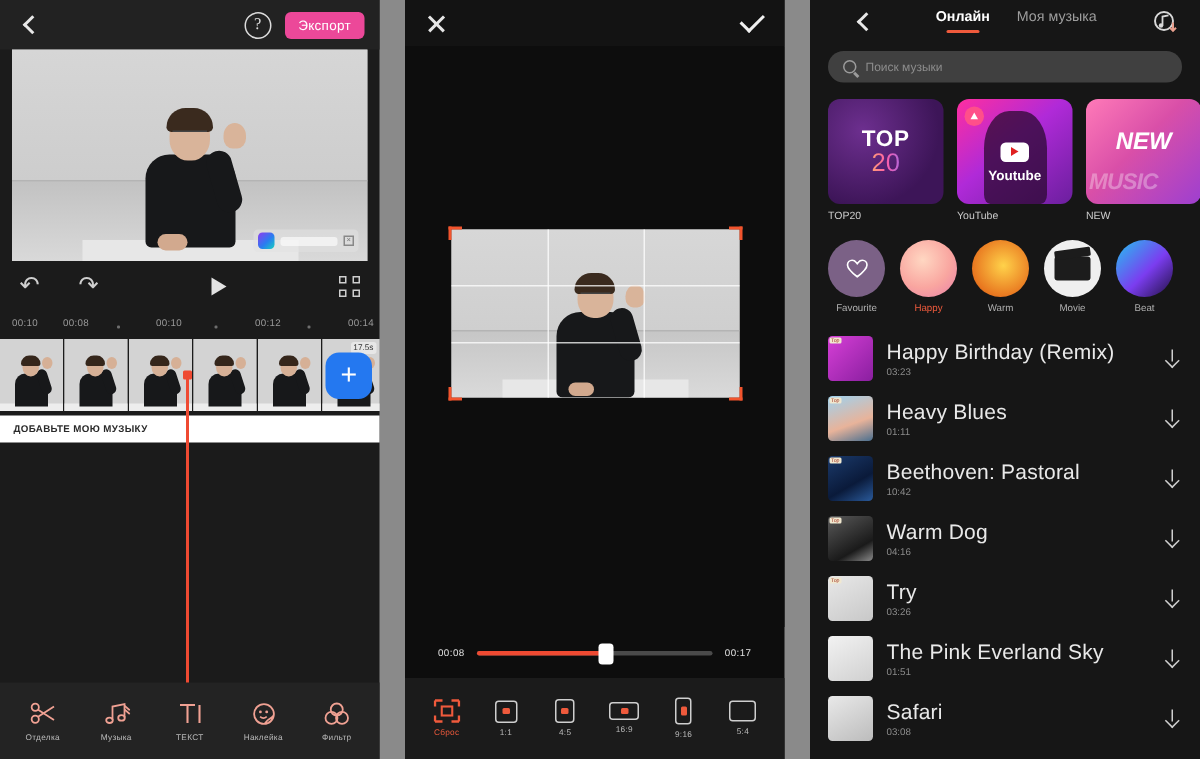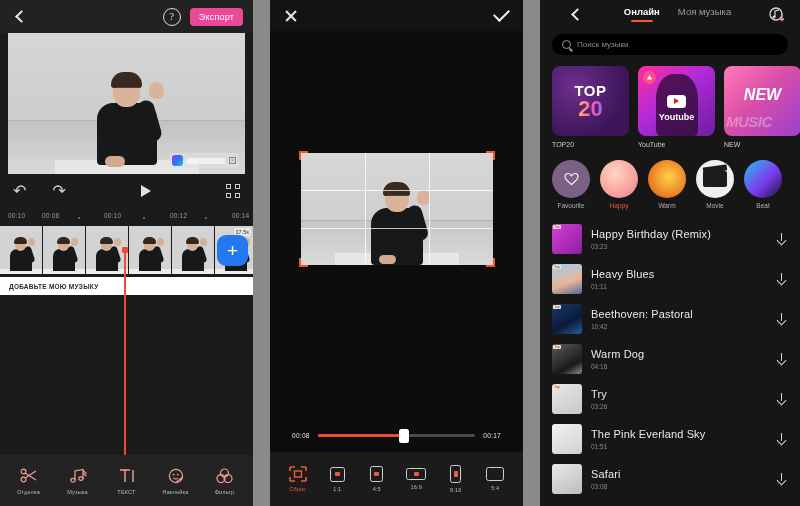--- a/index.html
+++ b/index.html
@@ -184,37 +184,37 @@
   .r-topbar { height: 28px; display:flex; align-items:center; padding: 0 14px; gap:10px;margin-left:12px;}
   .r-tabs { flex:1; display:flex; justify-content:center; gap:18px; align-items:center;}
   .r-tab { font-size: 9.5px; color:#9d9d9d; position:relative; padding-bottom:5px;}
   .r-tab.active { color:#ffffff; font-weight:bold; }
   .r-tab.active:after {
     content:""; position:absolute; left:50%; transform:translateX(-50%);
     bottom:0; width:22px; height:2.5px; background:#ef5a3c; border-radius:2px;
   }
   .dl-music-ico { width:17px; height:17px; position:relative; }
   .search-bar {
-    margin: 6px 12px 0; height: 21px; background:#000000;
+    margin: 6px 12px 0; height: 21px; background:#404040;
     border-radius:11px; display:flex; align-items:center; gap:6px; padding:0 10px;
   }
   .search-ico { width:9px; height:9px; border:1.5px solid #9b9b9b; border-radius:50%; position:relative; flex:0 0 auto;}
   .search-ico:after { content:""; position:absolute; right:-3px; bottom:-2px; width:4px; height:1.5px; background:#9b9b9b; transform:rotate(45deg);}
   .search-ph { font-size:8px; color:#8c8c8c;}
 
   .cards { display:flex; gap:9px; padding: 11px 12px 0; }
   .card { width: 77px; }
   .card-art {
     width:77px; height:70px; border-radius:8px; overflow:hidden;
     position:relative; display:flex; align-items:center; justify-content:center;
   }
   .card-lbl { font-size:7px; color:#cccccc; margin-top:5px; }
   .art-top20 { background: radial-gradient(circle at 30% 30%, #6d2f8f, #3d1558 70%); }
   .t20-a { font-size:15px; font-weight:bold; color:#fff; letter-spacing:.5px; line-height:1; }
-  .t20-b { font-size:22px; font-weight:bold; line-height:1;
+  .t20-b { font-size:17px; font-weight:normal; line-height:1;
     background: linear-gradient(90deg,#ffd24a,#ff5ea8 50%,#7b6bff);
     -webkit-background-clip: text; background-clip:text; color: transparent; }
   .art-yt { background: linear-gradient(140deg,#ff2ea0 0%, #b02ad8 45%, #6b1f9e 100%); }
   .yt-sil { position:absolute; left:18px; bottom:0; width:42px; height:62px; background:#2b0a30; border-radius:40% 40% 10% 10%; opacity:.75;}
   .yt-badge { position:absolute; left:5px; top:5px; width:13px; height:13px; border-radius:50%; background:#ff4f8a; display:flex;align-items:center;justify-content:center;}
   .yt-play { width:19px; height:13px; background:#ffffff; border-radius:3.5px; display:flex; align-items:center; justify-content:center; position:relative; z-index:3;}
   .yt-play:after { content:""; width:0;height:0;border-left:5px solid #e02020;border-top:3px solid transparent;border-bottom:3px solid transparent;}
   .yt-txt { position:absolute; bottom:14px; left:0; right:0; text-align:center; font-size:9px; font-weight:bold; color:#fff; z-index:3;}
   .art-new { background: linear-gradient(135deg,#ff7ab8 0%, #d94fa8 45%, #9d3fd0 100%); }
   .new-a { font-size:16px; font-weight:bold; font-style:italic; color:#fff; position:relative; z-index:3; margin-bottom: 12px;}
@@ -240,21 +240,21 @@
   .t-art { width:30px; height:30px; border-radius:3px; flex:0 0 30px; position:relative; overflow:hidden;}
   .t-art .t-tag { position:absolute; left:1px; top:1px; font-size:3.5px; background:#f0e8d0; color:#a03020; padding:0 1px; border-radius:1px;}
   .a1 { background: linear-gradient(135deg,#d63fd6,#8a1fa0); }
   .a2 { background: linear-gradient(160deg,#9fd2ef,#e8b39a 60%,#4a6f8f); }
   .a3 { background: linear-gradient(150deg,#1b3a6b,#0a1a3a 60%,#2a5a9a); }
   .a4 { background: linear-gradient(150deg,#5a5a5a,#1a1a1a 70%,#8a8a8a); }
   .a5 { background: linear-gradient(150deg,#e8e8e8,#c8c8c8); }
   .a6 { background: linear-gradient(150deg,#f2f2f2,#d0d0d0); }
   .a7 { background: linear-gradient(150deg,#e9e9e9,#bcbcbc); }
   .t-info { flex:1; min-width:0;}
-  .t-title { font-size:11px; color:#e9e9e9; letter-spacing:.15px; }
+  .t-title { font-size:14px; color:#e9e9e9; letter-spacing:.15px; }
   .t-dur { font-size:6.5px; color:#8b8b8b; margin-top:3px; }
   .dl-ico { width:13px; height:13px; position:relative; flex:0 0 13px;}
   .dl-ico:before { content:""; position:absolute; left:5.5px; top:0; width:1.6px; height:8px; background:#cfcfcf;}
   .dl-ico:after { content:""; position:absolute; left:2.6px; top:4.5px; width:6px; height:6px; border-right:1.6px solid #cfcfcf; border-bottom:1.6px solid #cfcfcf; transform:rotate(45deg);}
 </style>
 </head>
 <body>
 
 <div class="app">
 

